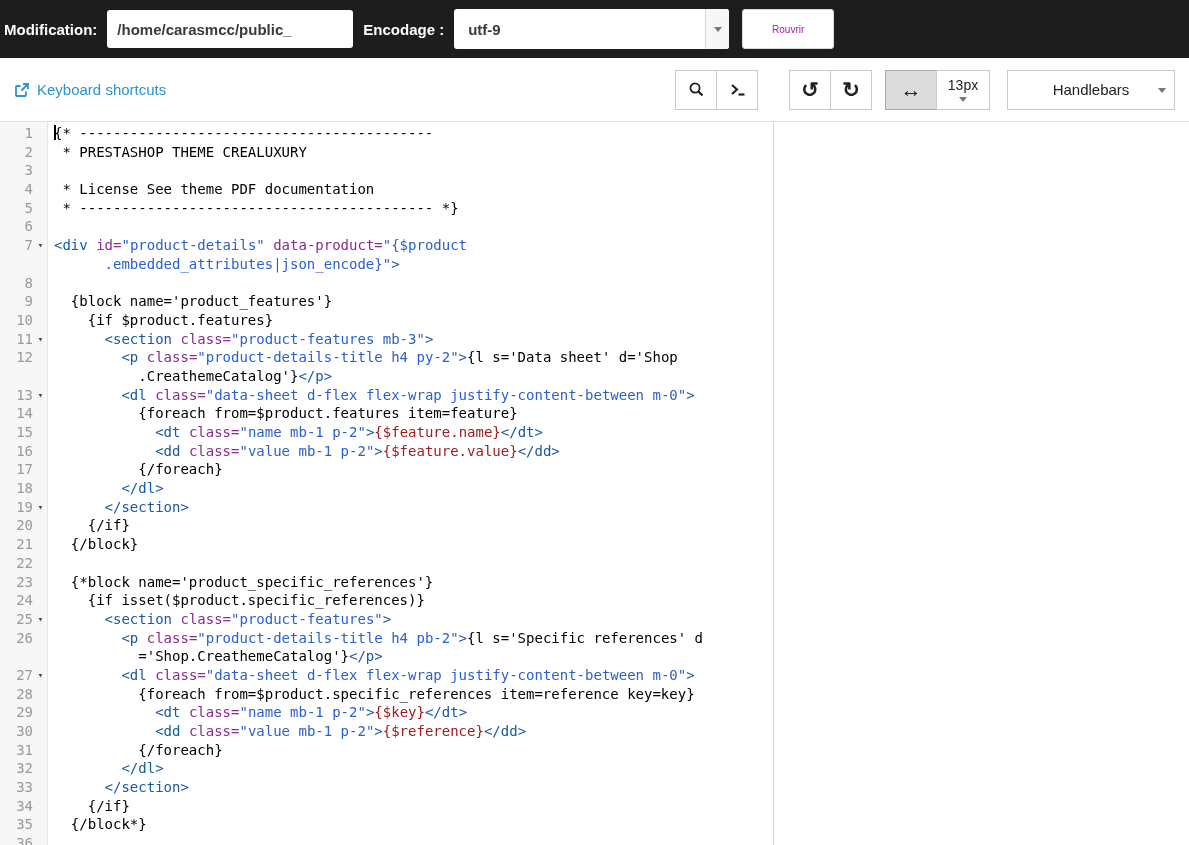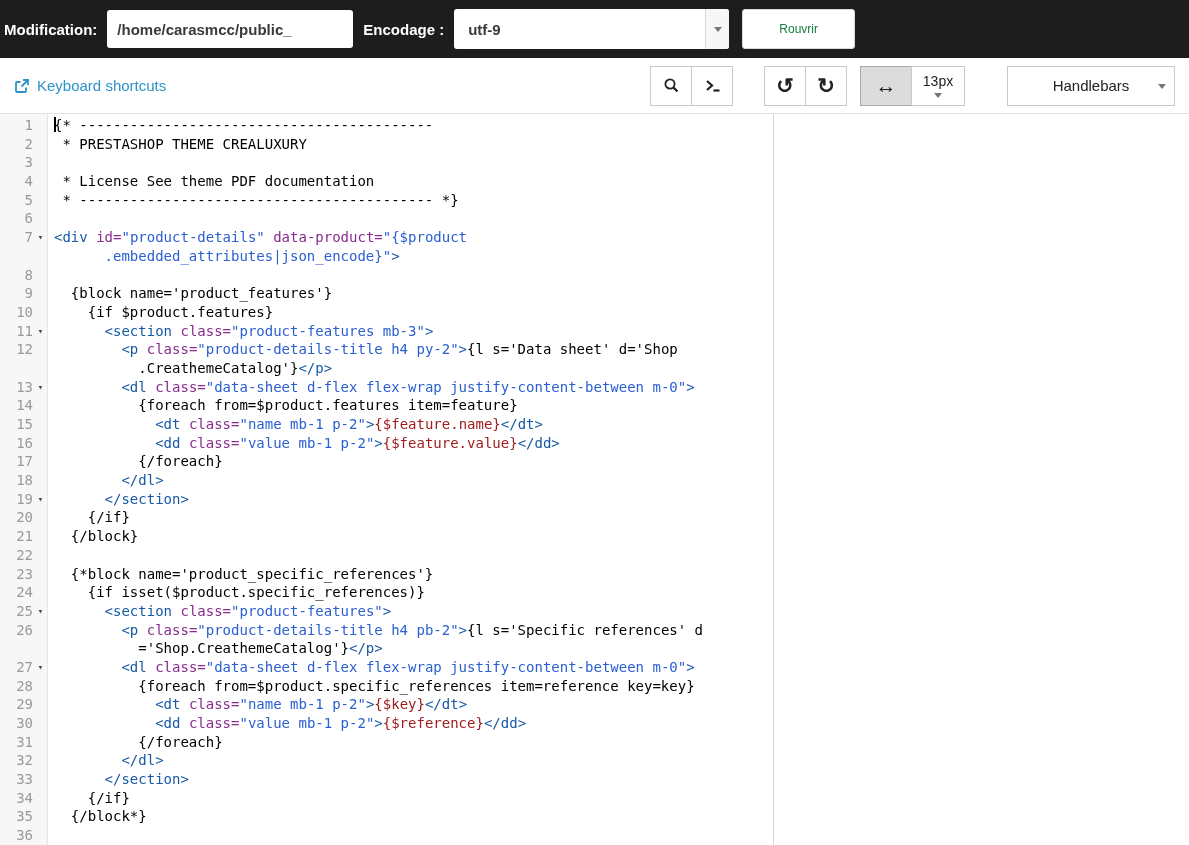--- a/index.html
+++ b/index.html
@@ -33,40 +33,40 @@
     width:24px; height:100%; border-left:1px solid #d6d6d6;
     display:flex; align-items:center; justify-content:center;
     background:#f7f7f7; border-radius:0 3px 3px 0;
   }
   .caret-down {
     width:0; height:0;
     border-left:4px solid transparent; border-right:4px solid transparent;
     border-top:5px solid #777;
   }
   .reopen-btn {
-    width:113px; height:40px; background:#fff; border:1px solid #d9d9d9;
-    border-radius:3px; font-size:12px; color:#15803d; margin-left:3px;
+    width:92px; height:40px; background:#fff; border:1px solid #d9d9d9;
+    border-radius:3px; font-size:10px; color:#a21caf; margin-left:3px;
     font-family:"Liberation Sans", sans-serif;
   }
 
   
   .toolbar {
-    height:56px; background:#fff; border-bottom:1px solid #e2e2e2;
+    height:64px; background:#fff; border-bottom:1px solid #e2e2e2;
     display:flex; align-items:center; justify-content:space-between;
     padding:0 14px;
   }
   .shortcuts-link {
     display:flex; align-items:center; gap:7px;
     color:#2d93cc; font-size:15px; text-decoration:none; cursor:pointer;
   }
   .controls { display:flex; align-items:center; }
   .btn-group { display:flex; }
   .g-undo { margin-left:31px; }
   .g-width { margin-left:13px; }
-  .g-syntax { margin-left:42px;align-items:center; }
+  .g-syntax { margin-left:17px;align-items:center; }
   .tbtn {
     width:42px; height:40px; background:#fff; border:1px solid #c9c9c9;
     display:flex; align-items:center; justify-content:center;
     color:#222; padding:0; font-family:"Liberation Sans", sans-serif;
   }
   .btn-group .tbtn + .tbtn, .btn-group .tbtn + .mini-select { margin-left:-1px; }
   .tbtn.active { width:52px; background:#dcdcdc; border-color:#aaa; }
   .glyph { font-size:21px; font-weight:bold; line-height:1; }
   .mini-select {
     width:54px; height:40px; background:#fff; border:1px solid #c9c9c9;

